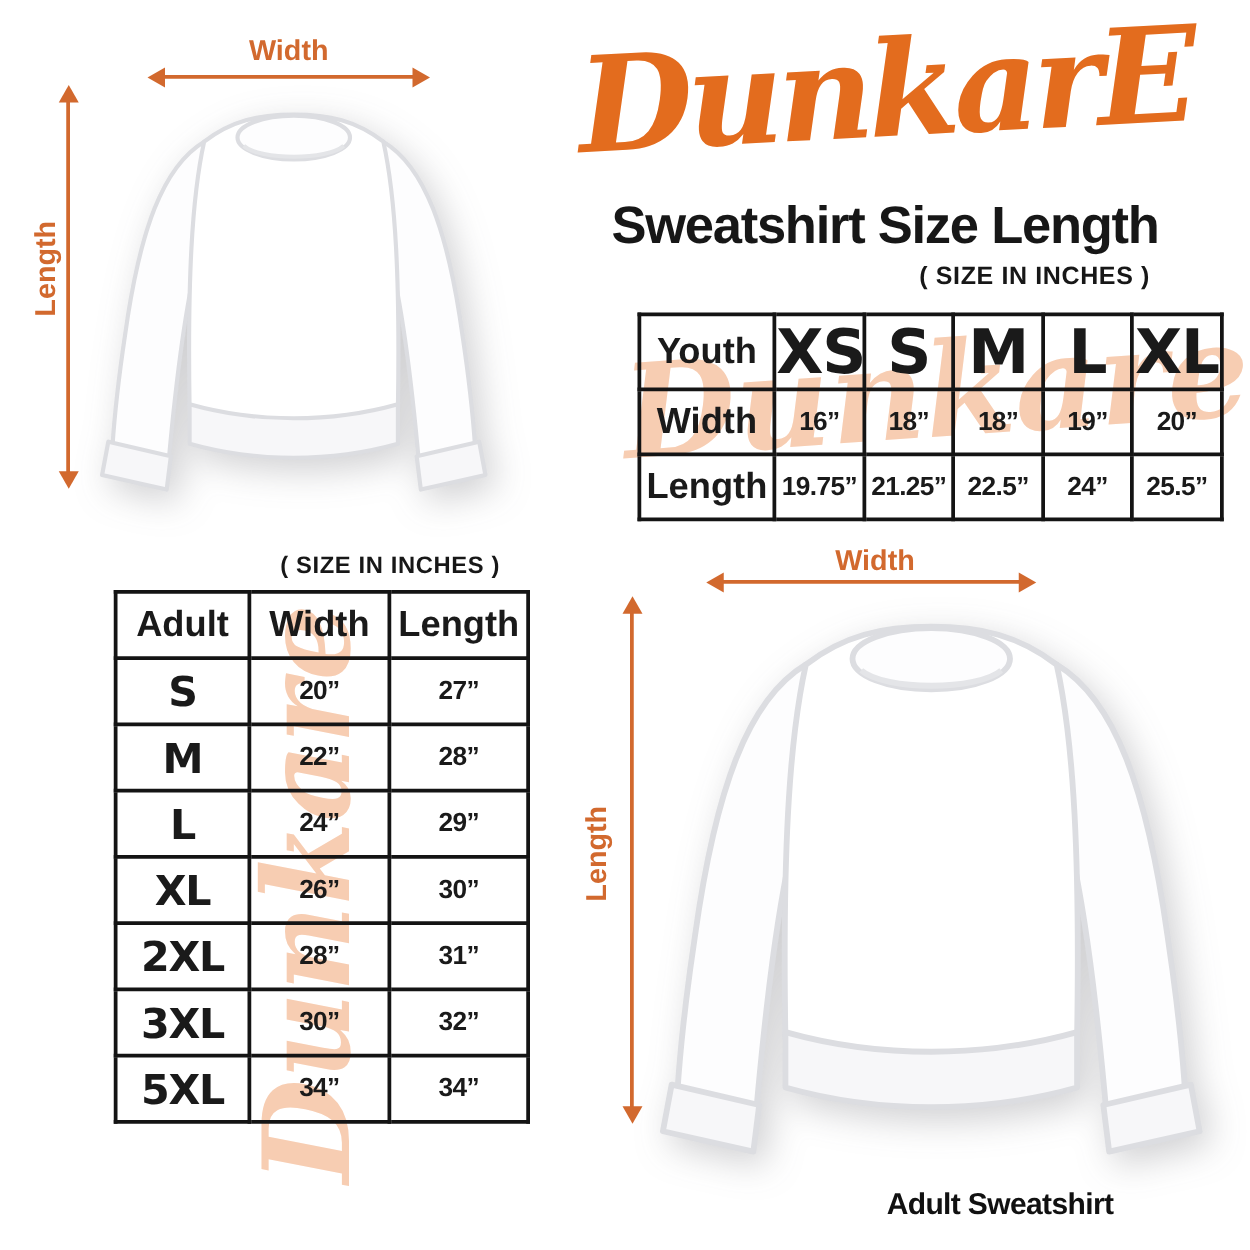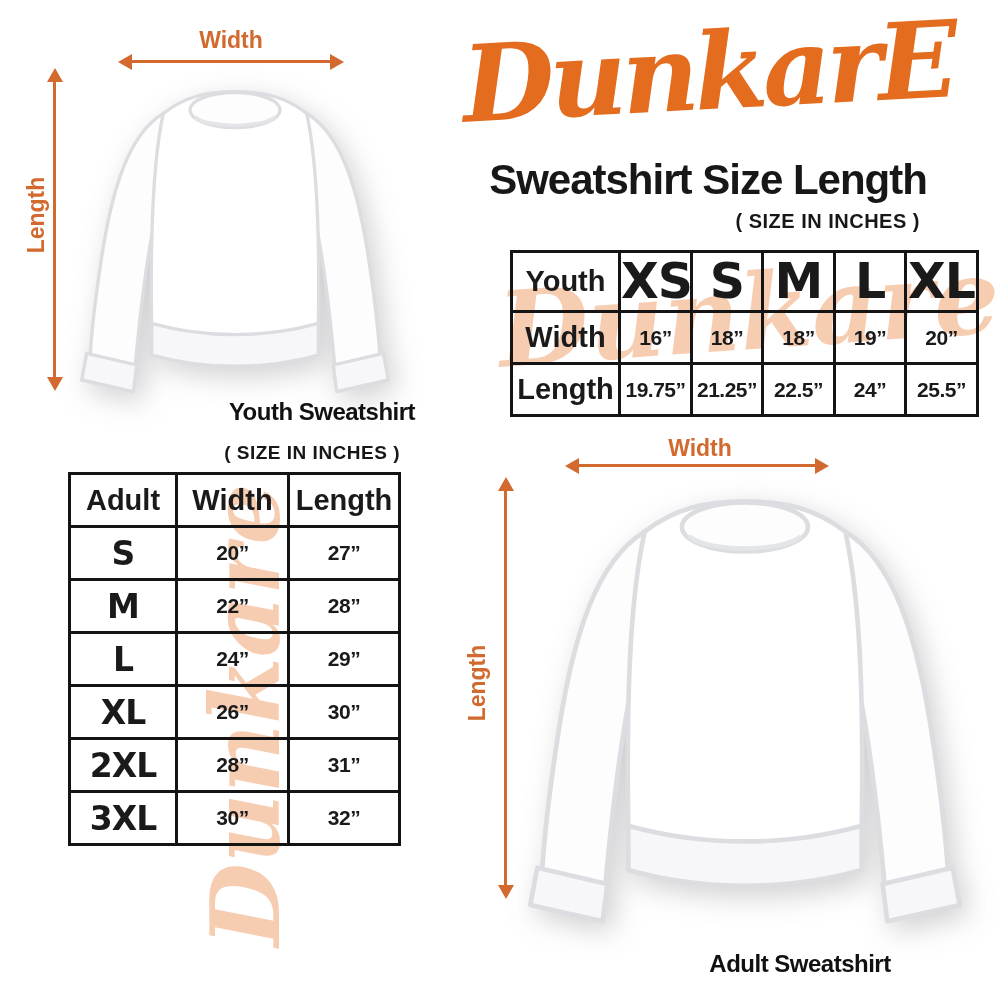--- a/index.html
+++ b/index.html
@@ -37,21 +37,21 @@
     left:150px;top:442px;width:250px;text-align:right;z-index:3;
     font-weight:bold;font-size:19px;letter-spacing:0.5px;color:#171717;
   }
 
   
   table{border-collapse:collapse;table-layout:fixed;z-index:2;position:absolute;}
   td{border:3px solid #141414;text-align:center;vertical-align:middle;
      background:transparent;padding:0;overflow:hidden;}
   #youth-table{left:510px;top:250px;width:466px;}
   #youth-table tr{height:52px;}
-  #adult-table{left:68px;top:472px;width:330px;}
+  #adult-table{left:91px;top:472px;width:330px;}
   #adult-table tr{height:53px;}
   .c-head{font-size:29px;font-weight:bold;}
   .c-size{font-family:"DejaVu Sans",sans-serif;font-size:49px;font-weight:bold;letter-spacing:-1px;}
   .c-size-sm{font-family:"DejaVu Sans",sans-serif;font-size:33px;font-weight:bold;letter-spacing:-1px;}
   .c-val{font-size:21px;font-weight:bold;letter-spacing:-0.5px;}
 
   
   .dim-label{
     position:absolute;z-index:4;color:#D2692E;font-weight:bold;font-size:23px;
     text-align:center;line-height:26px;
@@ -104,21 +104,20 @@
   <svg class="shirt" style="left:35px;top:55px;" width="400" height="350" viewBox="0 0 240 210">
     <use href="#sweatshirt"></use>
   </svg>
 
   <div class="dim-label" style="left:171px;top:27px;width:120px;">Width</div>
   <div class="arrow-h" style="left:131px;top:60px;width:200px;"></div>
 
   <div class="dim-label rot" style="left:-24px;top:202px;width:120px;">Length</div>
   <div class="arrow-v" style="left:53px;top:81px;height:297px;"></div>
 
-  <div class="caption" style="left:197px;top:398px;width:250px;">Youth Sweatshirt</div>
 
   <div class="abs" id="logo">DunkarE</div>
   <div class="abs" id="main-title">Sweatshirt Size Length</div>
   <div class="abs" id="units-note-top">( SIZE IN INCHES )</div>
 
   <div class="watermark" id="wm-youth">Dunkare</div>
   <div class="watermark" id="wm-adult">Dunkare</div>
 
   <table id="youth-table">
     <colgroup>
@@ -194,20 +193,25 @@
     <tr>
       <td class="c-size-sm">2XL</td>
       <td class="c-val">28”</td>
       <td class="c-val">31”</td>
     </tr>
     <tr>
       <td class="c-size-sm">3XL</td>
       <td class="c-val">30”</td>
       <td class="c-val">32”</td>
     </tr>
+    <tr>
+      <td class="c-size-sm">5XL</td>
+      <td class="c-val">34”</td>
+      <td class="c-val">34”</td>
+    </tr>
   </tbody>
     </table>
 
   <svg class="shirt" style="left:465px;top:450px;" width="560" height="490" viewBox="0 0 240 210">
     <use href="#sweatshirt"></use>
   </svg>
 
   <div class="dim-label" style="left:640px;top:435px;width:120px;">Width</div>
   <div class="arrow-h" style="left:578px;top:464px;width:238px;"></div>
 

